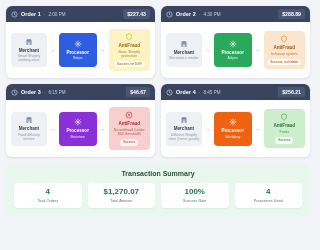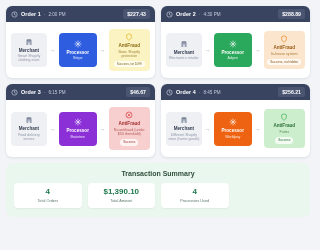--- a/index.html
+++ b/index.html
@@ -370,22 +370,26 @@
   </div>
 
   <div class="summary">
     <div class="summary-title">Transaction Summary</div>
     <div class="stats">
       <div class="stat">
         <div class="stat-value">4</div>
         <div class="stat-label">Total Orders</div>
       </div>
       <div class="stat">
-        <div class="stat-value">$1,390.10</div>
+        <div class="stat-value">$1,270.07</div>
         <div class="stat-label">Total Amount</div>
+      </div>
+      <div class="stat">
+        <div class="stat-value">100%</div>
+        <div class="stat-label">Success Rate</div>
       </div>
       <div class="stat">
         <div class="stat-value">4</div>
         <div class="stat-label">Processors Used</div>
       </div>
     </div>
   </div>
 
 </div>
 

